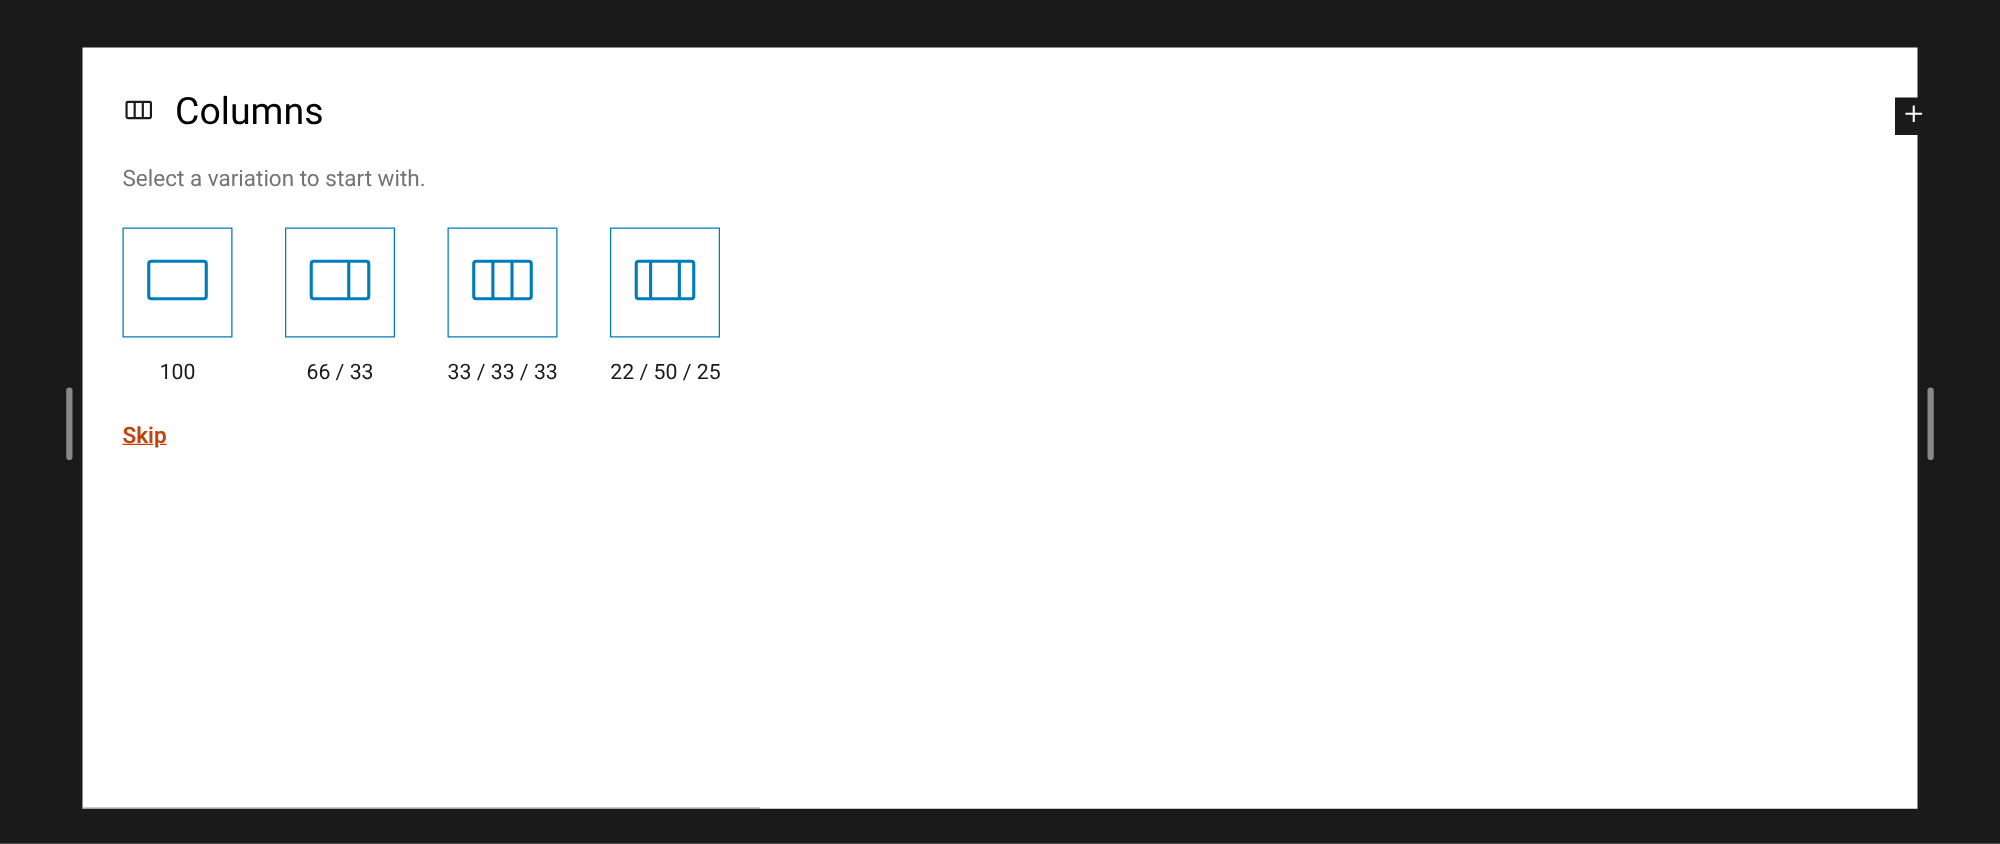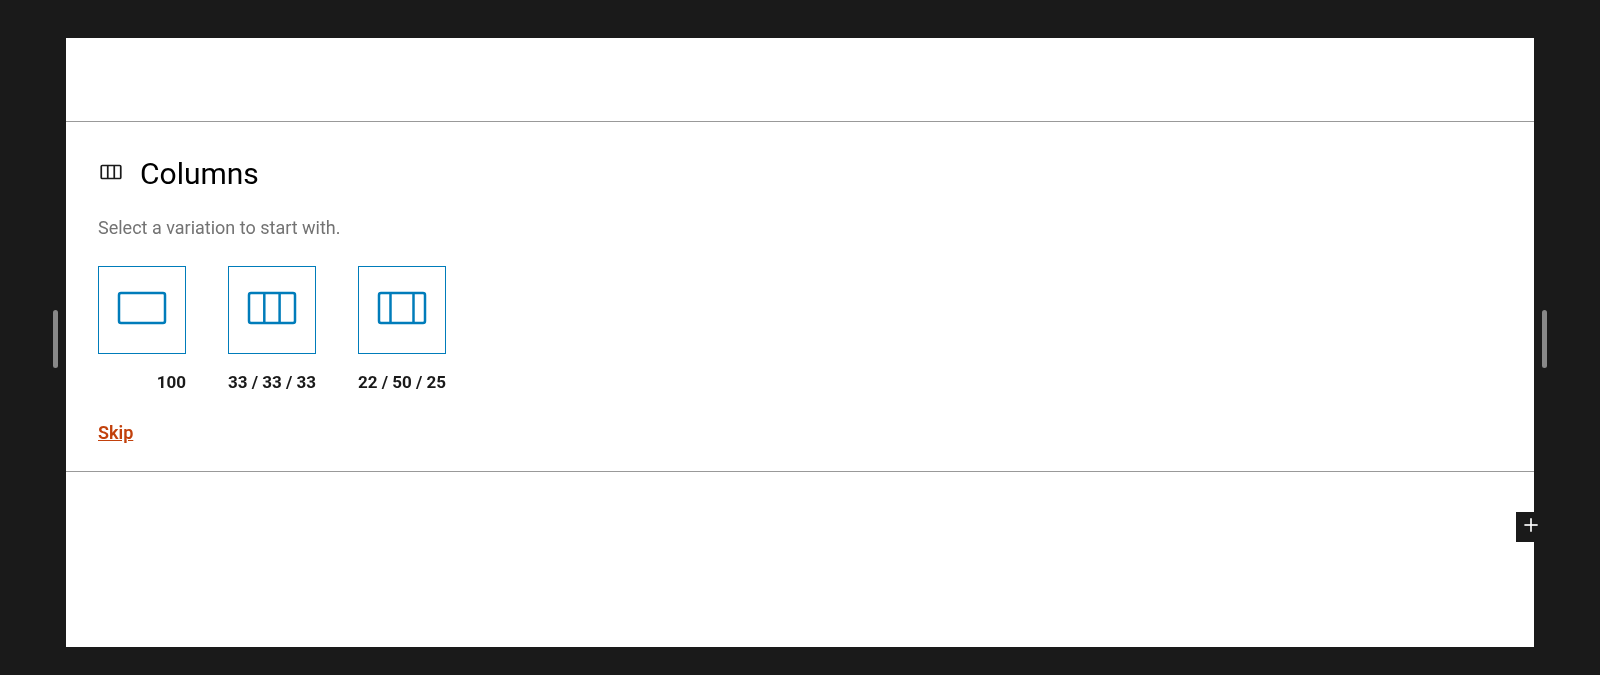--- a/index.html
+++ b/index.html
@@ -16,21 +16,21 @@
       position: relative;
     }
     .outer-frame {
       position: absolute;
       top: 38px;
       left: 66px;
       right: 66px;
       bottom: 28px;
       background: #fff;
       display: flex;
-      flex-direction: column;
+      flex-direction: row;
     }
     .section-top {
       height: 84px;
       border-bottom: 1px solid #999;
     }
     .columns-panel {
       padding: 34px 32px 28px 32px;
       border-bottom: 1px solid #999;
     }
     .panel-header {
@@ -54,24 +54,23 @@
       margin-bottom: 28px;
     }
     .variations-row {
       display: flex;
       gap: 42px;
       margin-bottom: 30px;
     }
     .variation {
       display: flex;
       flex-direction: column;
-      align-items: flex-end;
+      align-items: center;
       gap: 18px;
       cursor: pointer;
-      font-weight: bold;
     }
     .variation-box {
       width: 88px;
       height: 88px;
       border: 1px solid #007cba;
       display: flex;
       align-items: center;
       justify-content: center;
     }
     .variation-box svg {
@@ -154,20 +153,31 @@
             <svg viewBox="0 0 50 34" fill="none" stroke="#007cba" stroke-width="2.5">
               <rect x="2" y="2" width="46" height="30" rx="2"></rect>
             </svg>
           </span>
         </div>
         <span class="variation-label">100</span>
       </div>
 
 
 
+      <div class="variation">
+        <div class="variation-box">
+          <span>
+            <svg viewBox="0 0 50 34" fill="none" stroke="#007cba" stroke-width="2.5">
+              <rect x="2" y="2" width="46" height="30" rx="2"></rect>
+              <line x1="32" y1="2" x2="32" y2="32"></line>
+            </svg>
+          </span>
+        </div>
+        <span class="variation-label">66 / 33</span>
+      </div>
 
       <div class="variation">
         <div class="variation-box">
           <span>
             <svg viewBox="0 0 50 34" fill="none" stroke="#007cba" stroke-width="2.5">
               <rect x="2" y="2" width="46" height="30" rx="2"></rect>
               <line x1="17.3" y1="2" x2="17.3" y2="32"></line>
               <line x1="32.6" y1="2" x2="32.6" y2="32"></line>
             </svg>
           </span>

